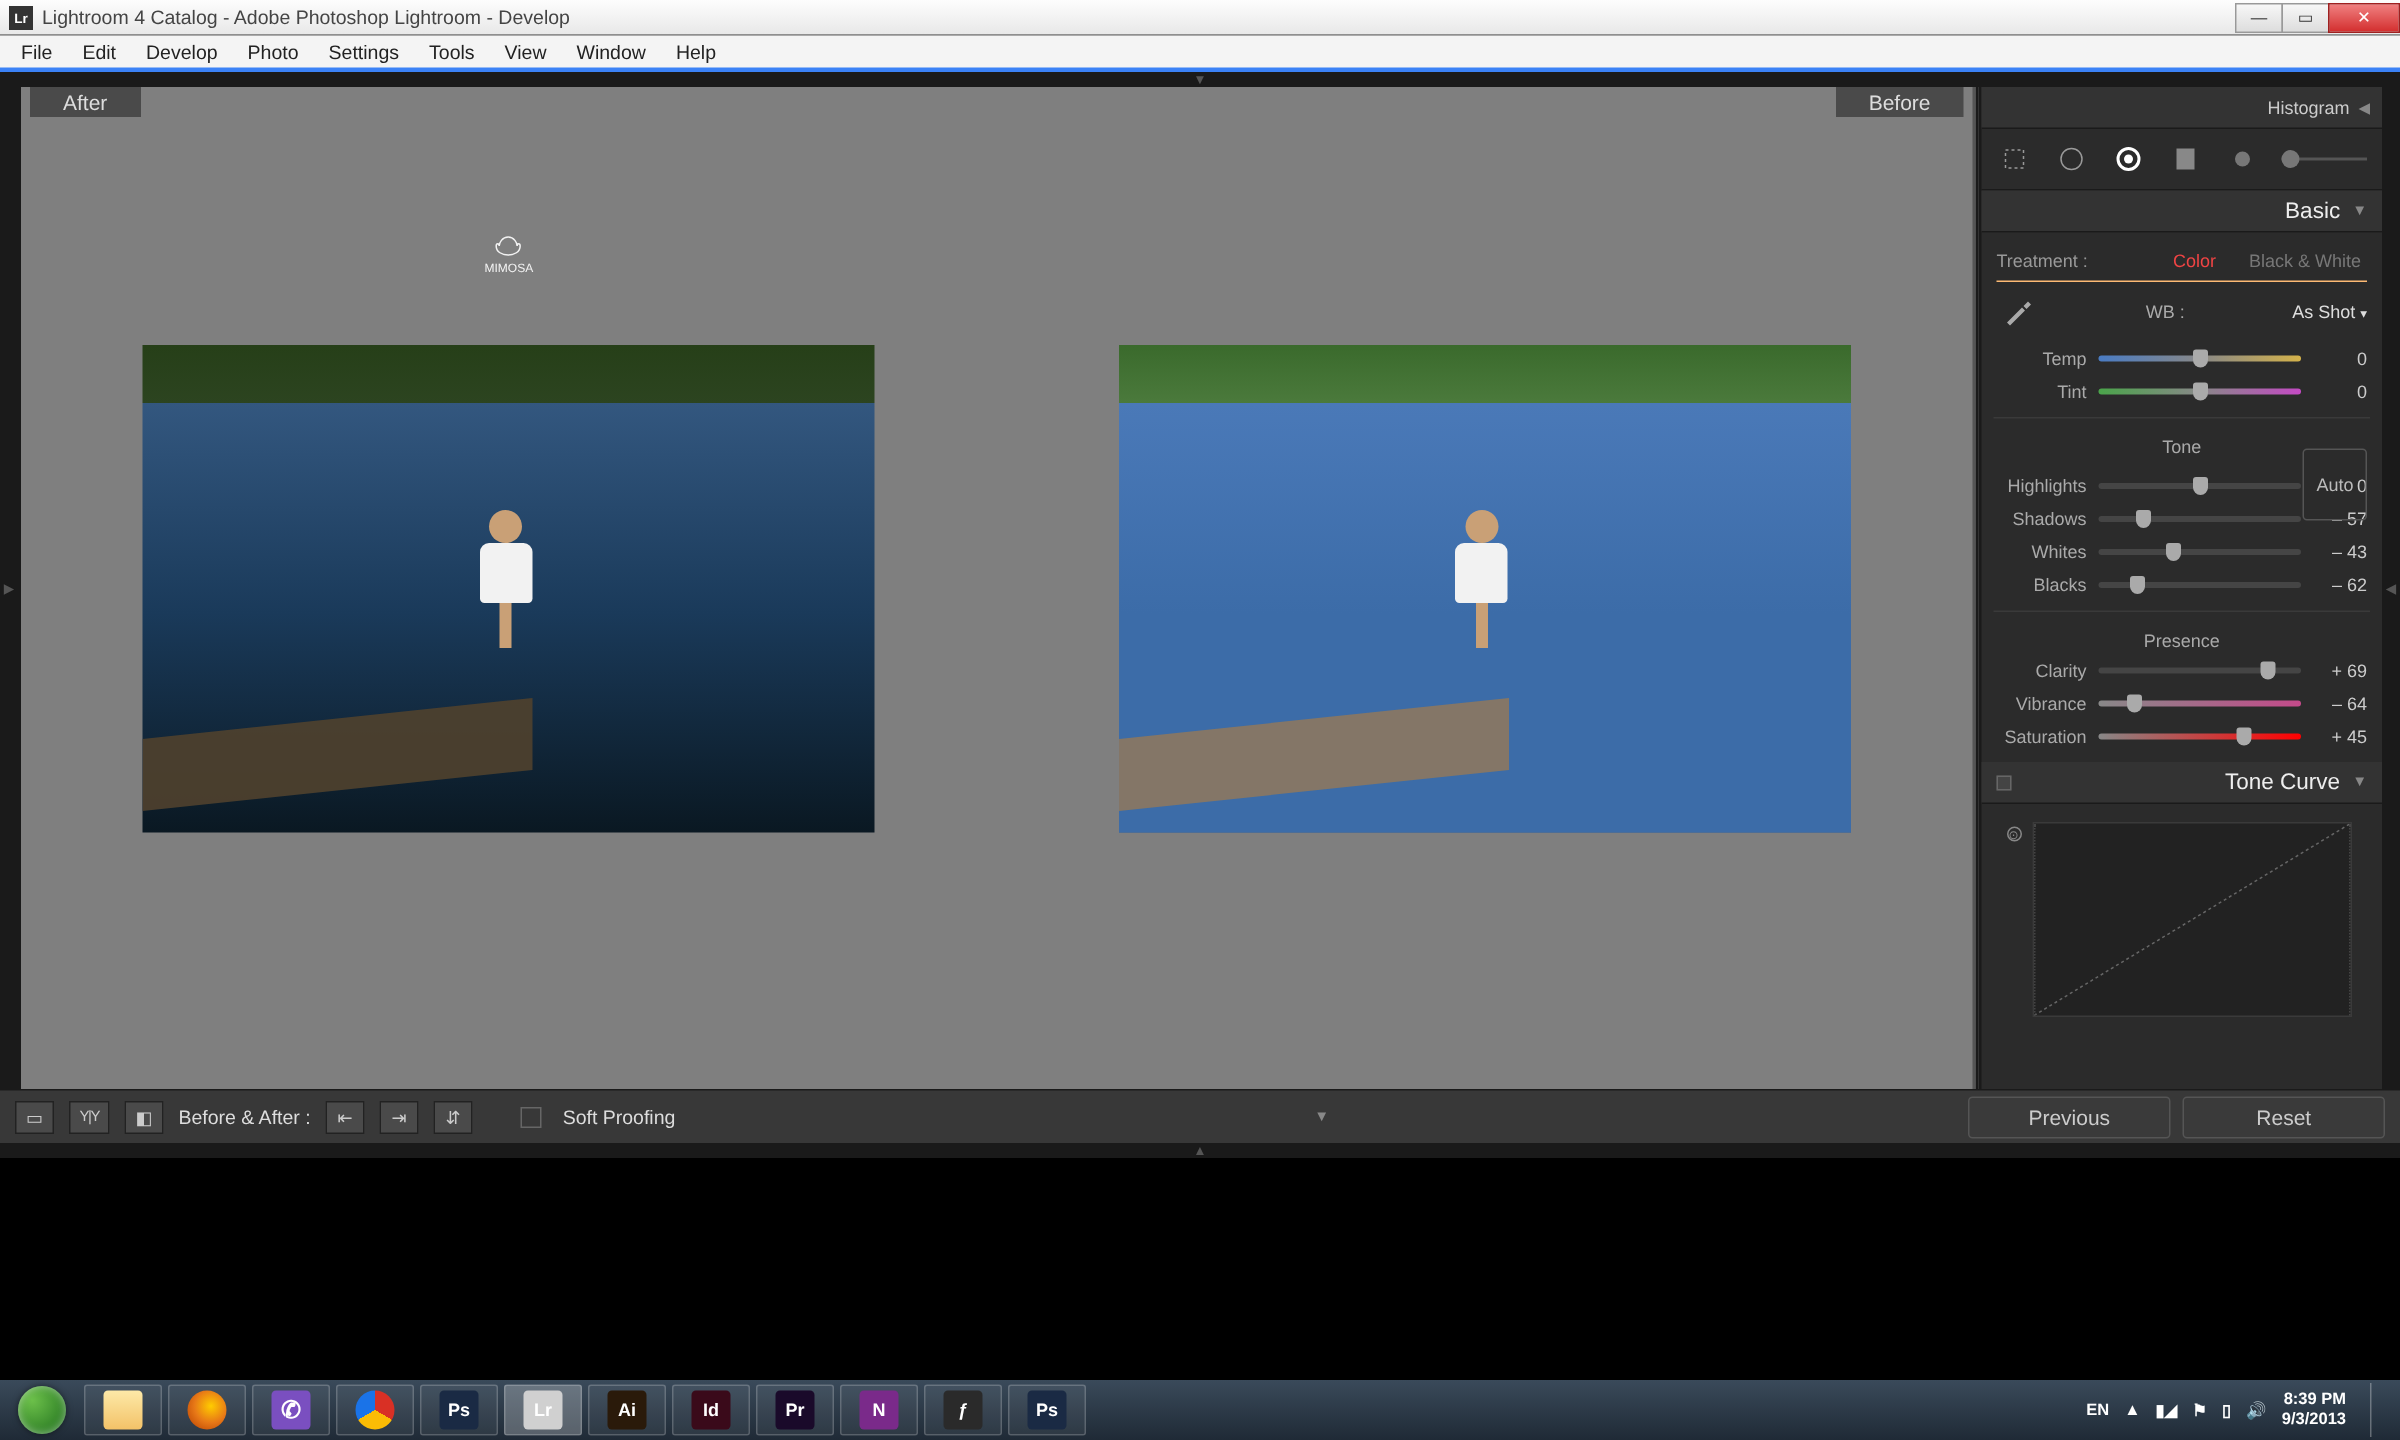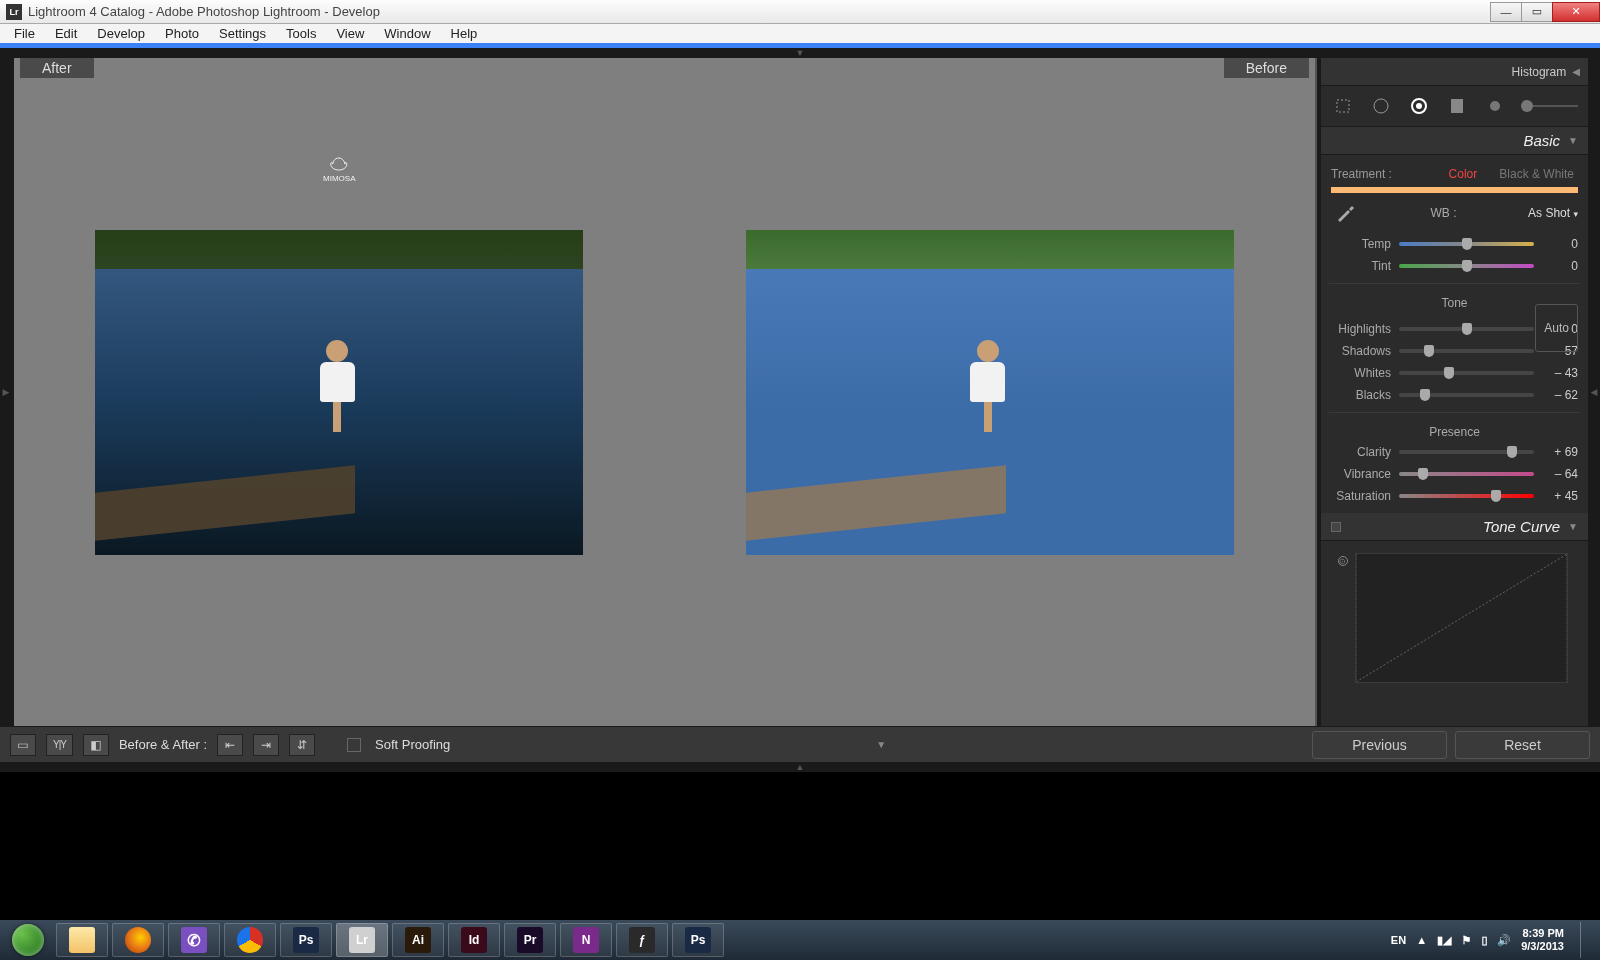--- a/index.html
+++ b/index.html
@@ -7,21 +7,21 @@
     
     
     .titlebar { height: 24px; background: linear-gradient(#fdfdfd,#e8e8e8); display: flex; align-items: center; padding-left: 6px; border-bottom: 1px solid #aaa; }
     .titlebar .lr-icon { width: 16px; height: 16px; background: #333; color: #fff; font-size: 9px; display:flex;align-items:center;justify-content:center;margin-right:6px; font-weight:bold; }
     .titlebar .title-text { color: #444; font-size: 13px; }
     .titlebar .win-btns { margin-left: auto; display: flex; }
     .titlebar .wbtn { width: 32px; height: 20px; background: linear-gradient(#f7f7f7,#ddd); border:1px solid #999; margin-left:-1px; display:flex;align-items:center;justify-content:center; font-size:11px; color:#333;}
     .titlebar .wbtn.close { background: linear-gradient(#f08080,#d32f2f); color:#fff; width: 48px; border-color:#a02020;}
 
     
-    .menubar { height: 24px; background: #f4f4f4; display: flex; align-items: center; padding: 0 4px; border-bottom: 5px solid #3b82f6; color: #222; font-size: 13px; }
+    .menubar { height: 24px; background: #f4f4f4; display: flex; align-items: center; padding: 0 4px; border-bottom: 3px solid #3b82f6; color: #222; font-size: 13px; }
     .menubar .mitem { padding: 2px 10px; cursor: default; }
 
     
     .app { background: #1a1a1a; height: 724px; display:flex; flex-direction: column;}
     .top-arrow { text-align:center; color:#555; font-size: 9px; height:10px; line-height:10px; user-select:none;}
     .bottom-arrow { text-align:center; color:#555; font-size: 9px; height:10px; line-height:10px; user-select:none;}
     .content { flex: 1; display: flex; }
 
     
     .center { flex: 1; background: #7f7f7f; display:flex; position:relative; border-right: 2px solid #1a1a1a; margin: 0 2px;}
@@ -53,24 +53,24 @@
     .panel-header { height: 28px; display:flex; align-items:center; justify-content:flex-end; padding: 0 8px; color:#ccc; background:#333; border-bottom: 1px solid #1a1a1a;}
     .panel-header .tri { margin-left:6px; font-size:10px; color:#888;}
     .toolstrip { padding: 8px 10px; display:flex; gap:14px; align-items:center; border-bottom:1px solid #1a1a1a;}
     .toolstrip .tool { width:24px; height:24px; display:flex;align-items:center;justify-content:center; cursor:default;}
     .toolstrip .tool.targeted { color:#fff;}
     .toolstrip .slider-mini { flex:1; height:2px; background:#555; position:relative; margin-left:auto;}
     .toolstrip .slider-mini::before { content:""; position:absolute;left:0;top:-5px;width:12px;height:12px;border-radius:50%;background:#777;}
     
     .section-title { background:#333; text-align:right; padding: 5px 10px; color:#eee; font-size:15px; border-bottom:1px solid #1a1a1a; display:flex; align-items:center;}
     .section-title .tri { margin-left:8px; font-size:10px; color:#888;}
-    .section-title .txt { margin-left:auto;font-style:italic;}
+    .section-title .txt { margin-left:auto;}
     
     .basic { padding: 6px 10px;}
-    .treatment-row { display:flex; align-items:center; padding: 4px 0; border-bottom:6px solid #fdba74;}
+    .treatment-row { display:flex; align-items:center; padding: 4px 0; border-bottom:1px solid #fdba74;}
     .treatment-row .lab { color: #999;}
     .treatment-row .opt { margin-left: 14px; color:#777; padding: 2px 4px;}
     .treatment-row .opt.active { color:#ef4444;}
     .treatment-row .spacer { flex:1;}
     
     .wb-row { display:flex; align-items:center; padding: 6px 0; gap:8px;}
     .eyedropper { width:28px; height:28px; display:flex;align-items:center;justify-content:center;color:#aaa;}
     
     .slider-row { display:flex; align-items:center; padding: 2px 0; height:22px;}
     .slider-row .slab { width: 64px; text-align: right; color:#aaa; font-size:12px; padding-right:4px;}

